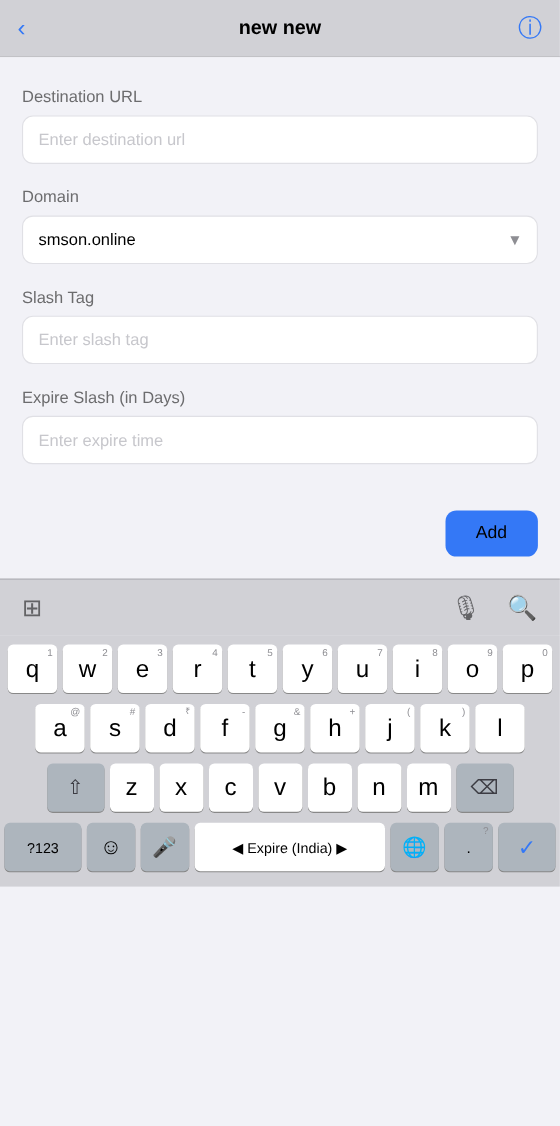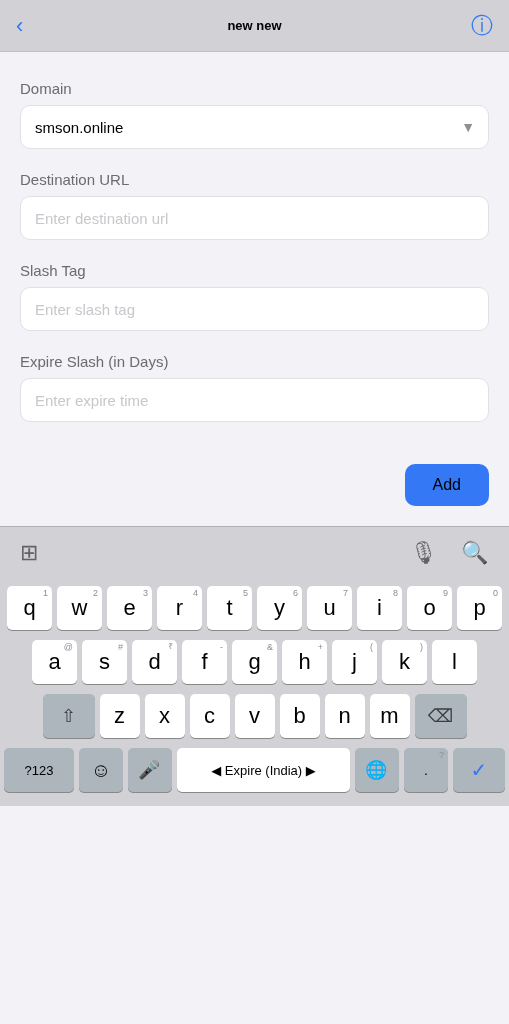--- a/index.html
+++ b/index.html
@@ -24,21 +24,21 @@
     }
     .header-back {
       color: #3478f6;
       font-size: 22px;
       cursor: pointer;
       width: 32px;
       display: flex;
       align-items: center;
     }
     .header-title {
-      font-size: 13px;
+      font-size: 18px;
       font-weight: 600;
       color: #000;
     }
     .header-info {
       color: #3478f6;
       font-size: 22px;
       cursor: pointer;
       width: 32px;
       display: flex;
       align-items: center;
@@ -221,35 +221,35 @@
   </div>
   <span class="header-title">new new</span>
   <div class="header-info">
     <span>ⓘ</span>
   </div>
 </div>
 
 <div class="form-area">
 
   <div class="field-group">
+    <div class="field-label">Destination URL</div>
+    <input class="text-input" type="text" placeholder="Enter destination url" style="">
+  </div>
+
+  <div class="field-group">
     <div class="field-label">Domain</div>
     <div class="select-wrapper">
       <select class="domain-select">
         <option>smson.online</option>
       </select>
       <span class="select-arrow">▼</span>
     </div>
   </div>
 
   <div class="field-group">
-    <div class="field-label">Destination URL</div>
-    <input class="text-input" type="text" placeholder="Enter destination url" style="">
-  </div>
-
-  <div class="field-group">
     <div class="field-label">Slash Tag</div>
     <input class="text-input" type="text" placeholder="Enter slash tag" style="">
   </div>
 
   <div class="field-group">
     <div class="field-label">Expire Slash (in Days)</div>
     <input class="text-input" type="text" placeholder="Enter expire time" style="">
   </div>
 
   <div class="btn-row">

